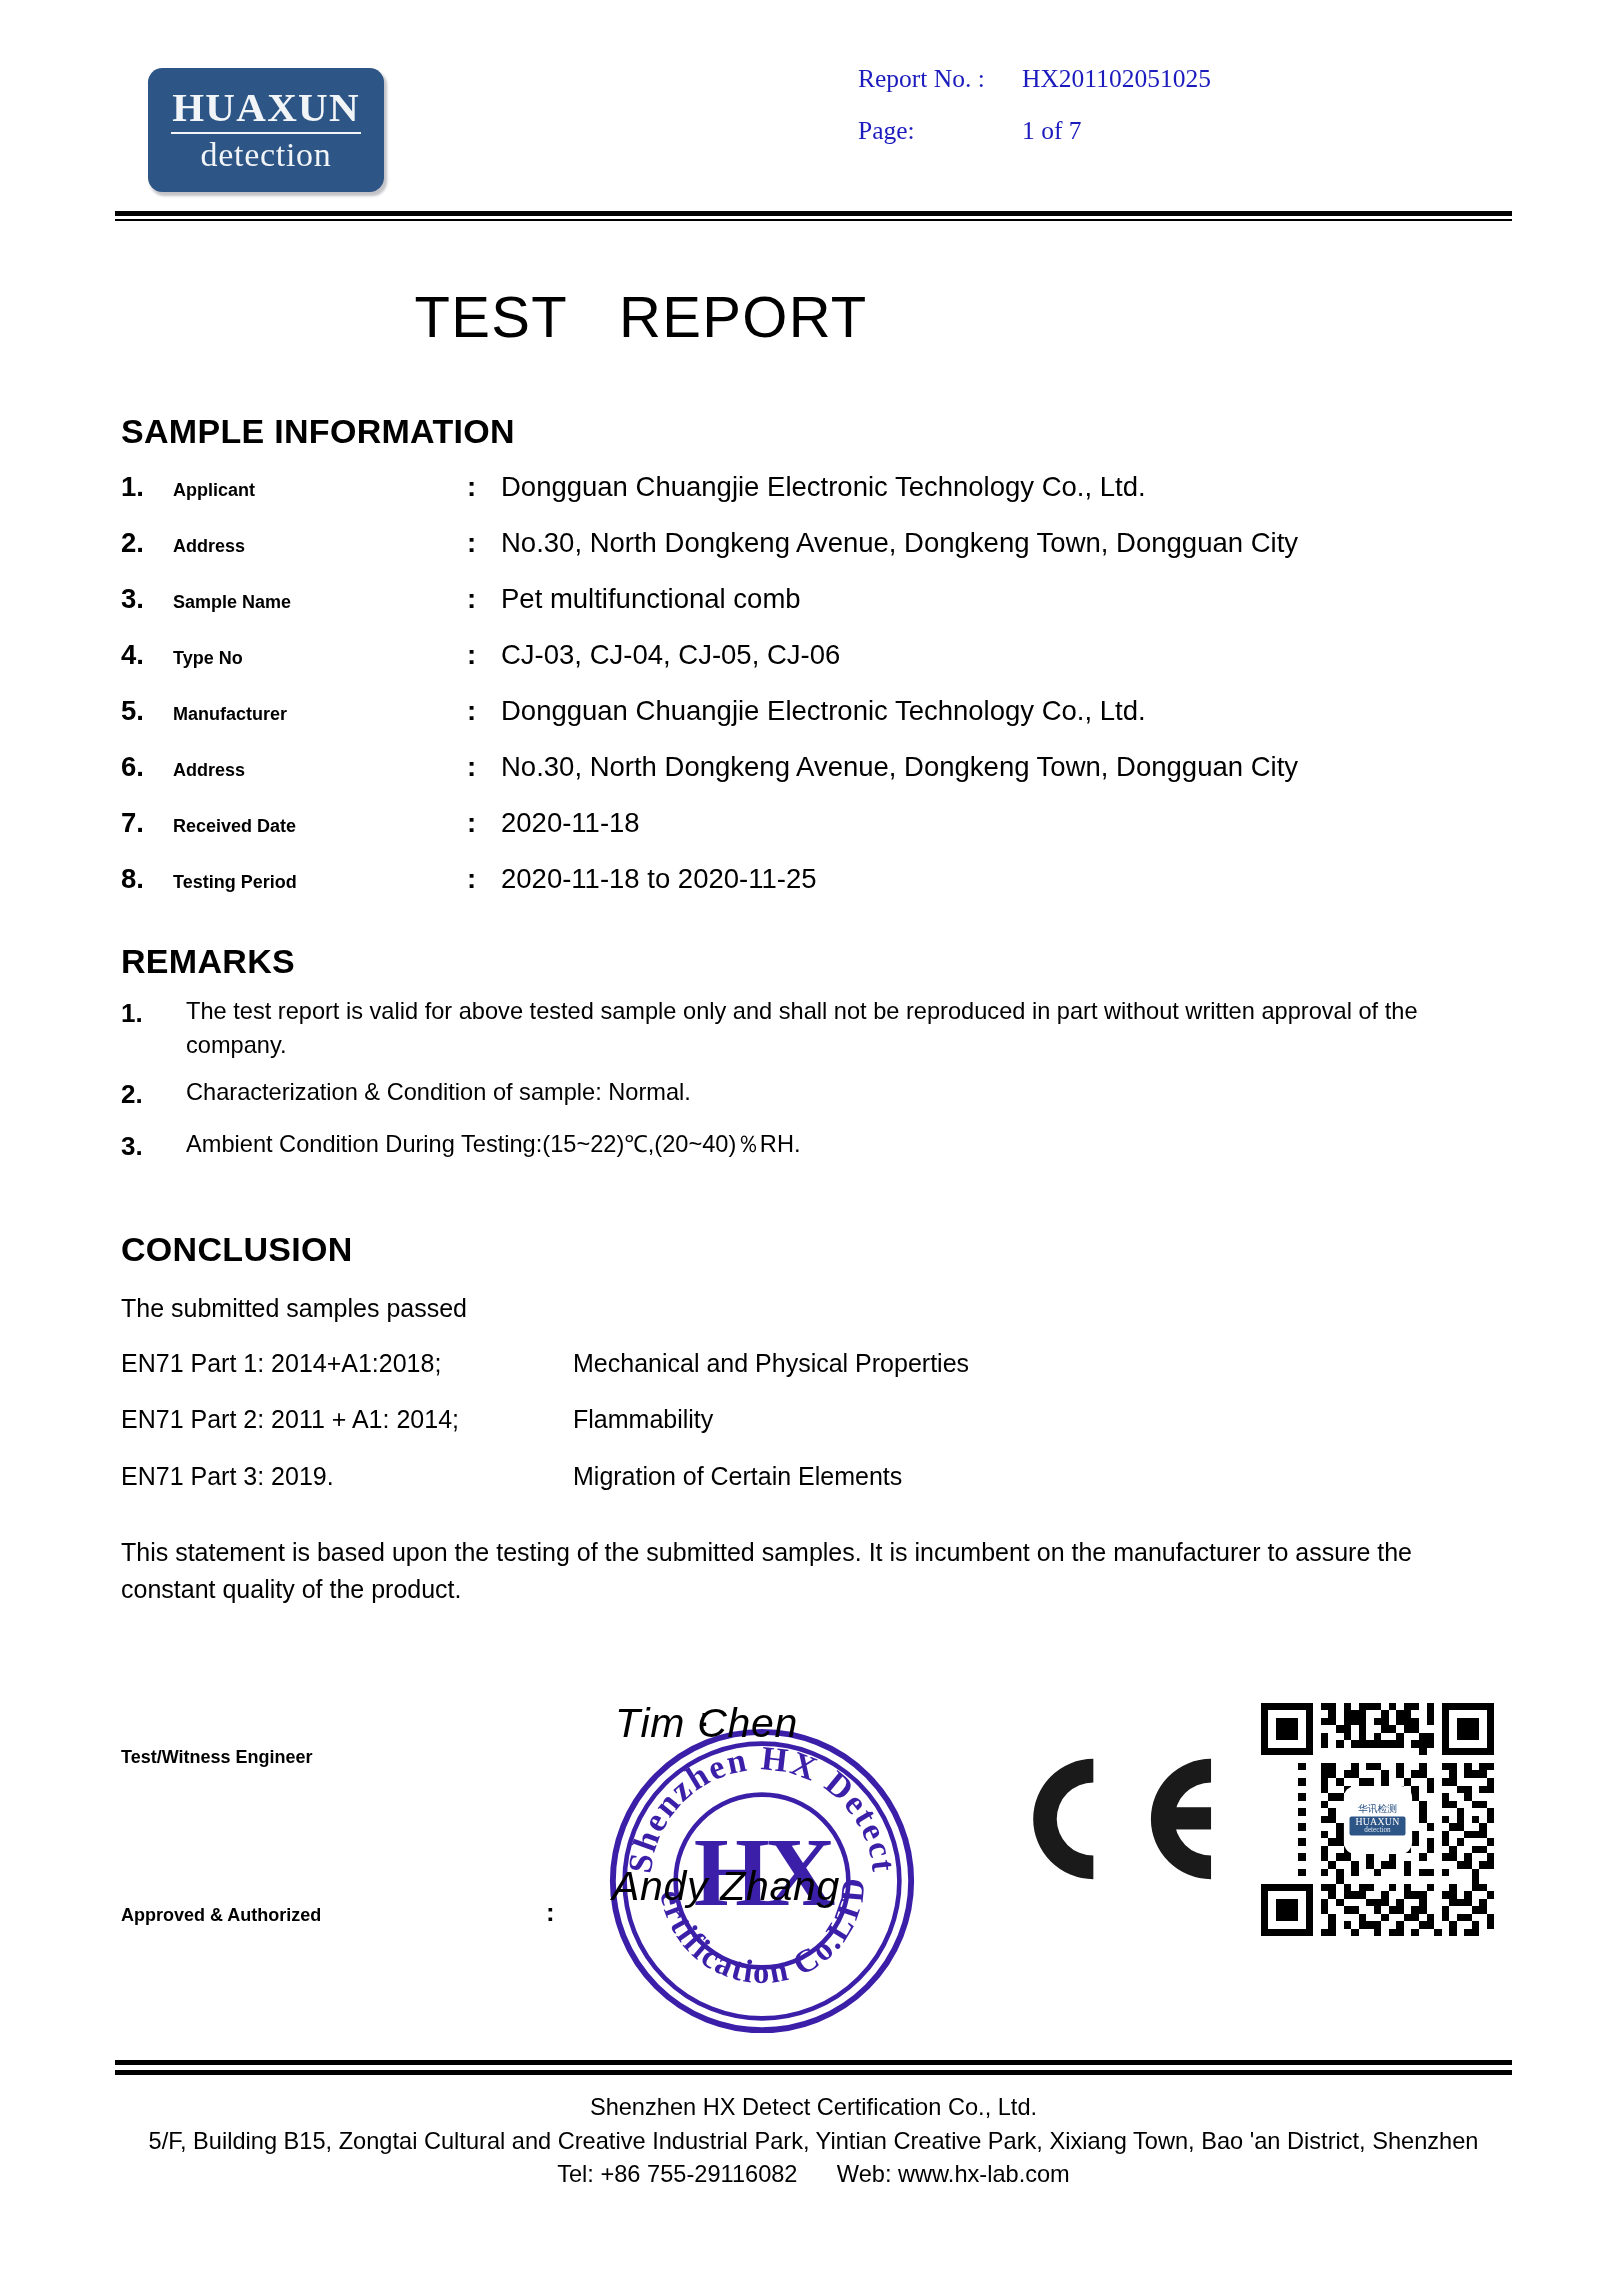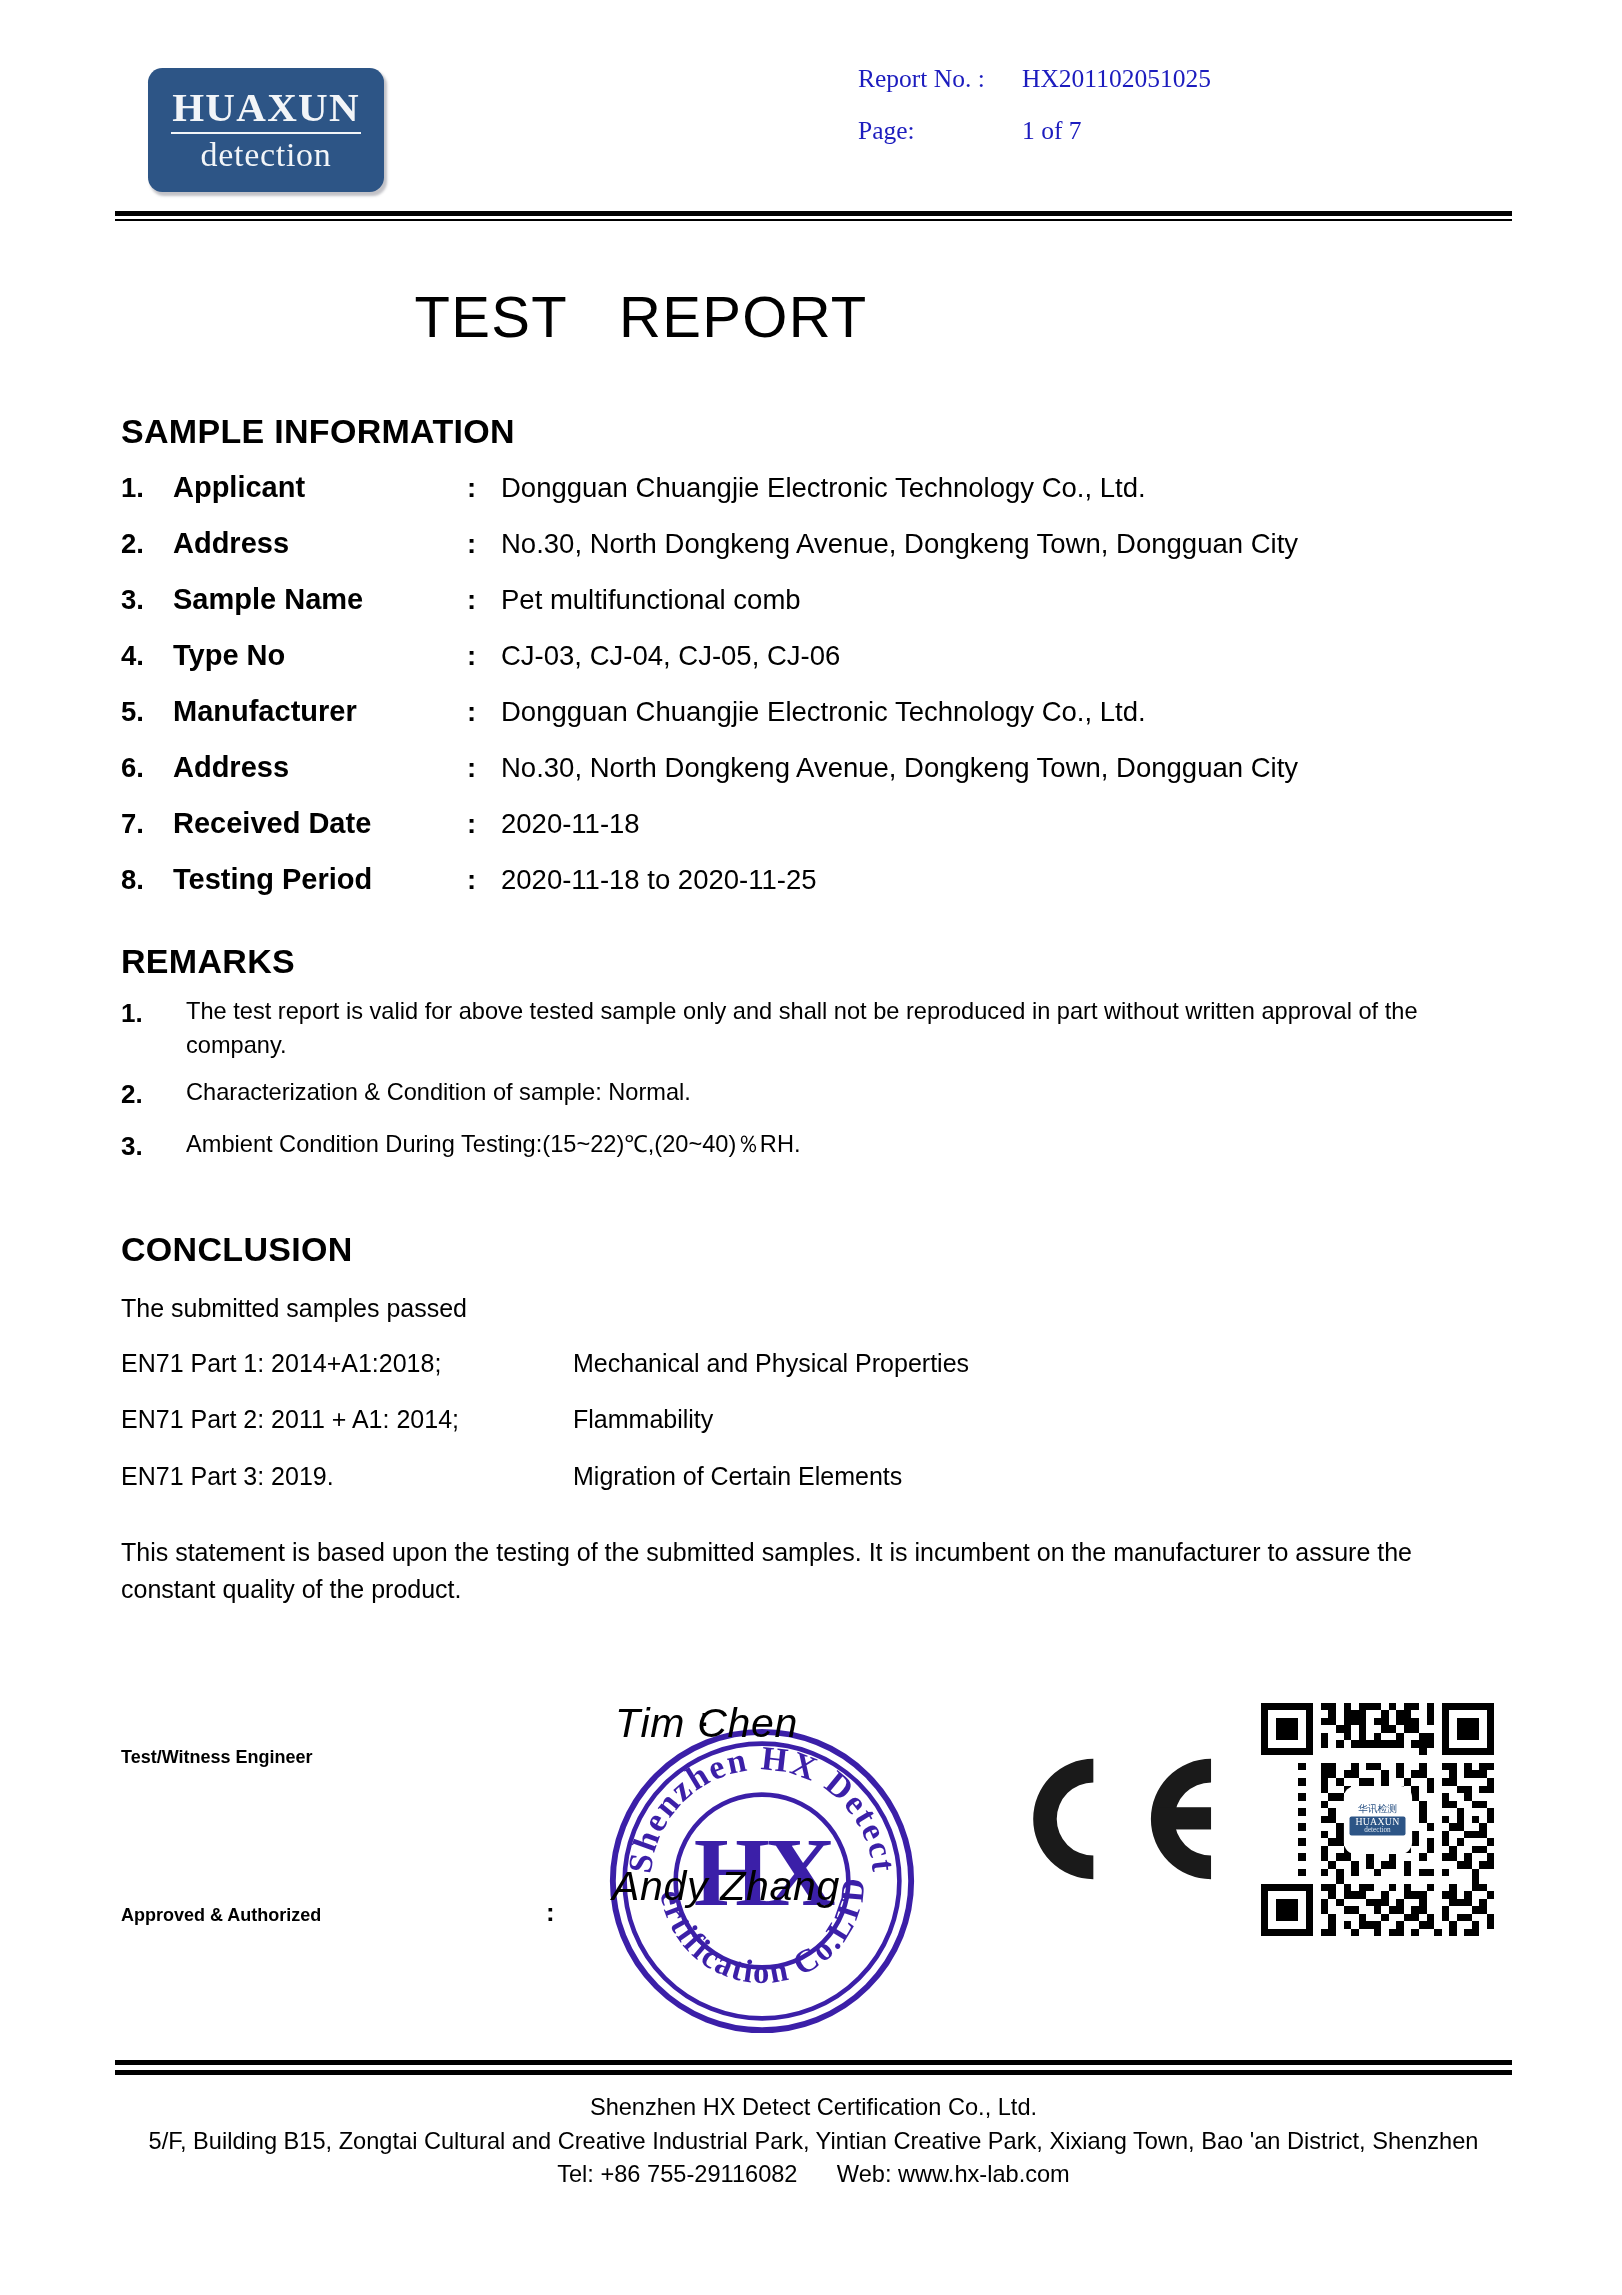--- a/index.html
+++ b/index.html
@@ -131,21 +131,21 @@
     height: 56px;
   }
   .s-num {
     width: 52px;
     font-size: 27.5px;
     font-weight: 700;
     white-space: pre;
   }
   .s-label {
     width: 294px;
-    font-size: 29px;
+    font-size: 18px;
     font-weight: 700;
     white-space: pre;
   }
   .s-colon {
     width: 34px;
     font-size: 27.5px;
     font-weight: 700;
     white-space: pre;
   }
   .s-value {

